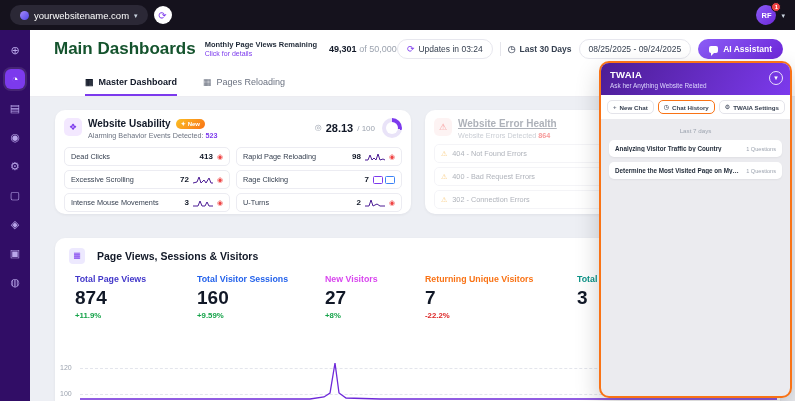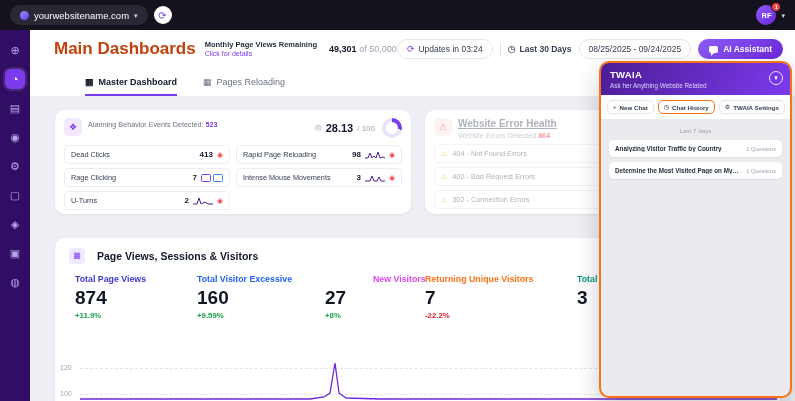--- a/index.html
+++ b/index.html
@@ -16,21 +16,21 @@
   .badge{position:absolute;top:-3px;right:-5px;min-width:10px;height:10px;border-radius:50%;background:#ef4444;color:#fff;font-size:6px;display:flex;align-items:center;justify-content:center;border:1px solid #15121d;box-sizing:border-box;}
 
   
   .sidebar{position:absolute;top:30px;left:0;bottom:0;width:30px;background:#310d66;display:flex;flex-direction:column;align-items:center;padding-top:10px;gap:9px;box-sizing:border-box;z-index:4;}
   .s-icon{color:#b9a6ea;font-size:11px;line-height:1;width:20px;height:20px;display:flex;align-items:center;justify-content:center;cursor:pointer;border-radius:6px;}
   .s-icon.active{background:#7c3aed;color:#fff;box-shadow:0 0 0 2px rgba(255,255,255,.10);}
 
   
   .header{position:absolute;left:30px;top:30px;right:0;height:67px;background:#fff;border-bottom:1px solid #ececf1;box-sizing:border-box;z-index:3;}
   .h-row{position:absolute;left:24px;top:9px;right:12px;display:flex;align-items:center;}
-  .title{font-size:17px;font-weight:700;color:#c2410c;}
+  .title{font-size:17px;font-weight:700;color:#14532d;}
   .monthly{margin-left:9px;line-height:1.2;}
   .m-label{font-size:7.5px;font-weight:700;color:#1f2937;}
   .m-link{font-size:7px;color:#7c3aed;margin-top:1px;cursor:pointer;}
   .m-count{margin-left:12px;font-size:9px;font-weight:700;color:#111827;}
   .m-of{color:#9ca3af;font-weight:400;}
   .h-right{margin-left:auto;display:flex;align-items:center;gap:7px;}
   .pill{display:flex;align-items:center;gap:4px;border:1px solid #e7e7ee;border-radius:14px;padding:4px 9px;font-size:8.5px;color:#374151;background:#fff;cursor:pointer;white-space:nowrap;}
   .icn-purple{color:#7c3aed;font-size:9px;line-height:1;}
   .vdiv{width:1px;height:14px;background:#e6e6ec;}
   .range-lab{display:flex;align-items:center;gap:4px;font-size:8.5px;color:#374151;font-weight:600;cursor:pointer;white-space:nowrap;}
@@ -189,20 +189,27 @@
         <span class="t-icn">▦</span>
         <span>Pages Reloading</span>
       </div>
     </div>
   </div>
 
   <div class="card usability">
     <div class="u-head">
       <div class="sq-icn u-icn">❖</div>
       <div>
+        <div class="u-title-row">
+          <span class="u-title">Website Usability</span>
+          <span class="new-badge">
+            <span>✦</span>
+            <span>New</span>
+          </span>
+        </div>
         <div class="u-sub">
           <span>Alarming Behavior Events Detected:</span>
           <b>523</b>
         </div>
       </div>
       <div class="u-score">
         <span class="score-icn">◎</span>
         <span class="score-val">28.13</span>
         <span class="score-max">/ 100</span>
         <span class="donut" style="background: conic-gradient(rgb(124, 58, 237) 0deg, rgb(124, 58, 237) 28%, rgb(233, 227, 248) 0deg);"></span>
@@ -212,20 +219,28 @@
       <div class="u-row">
         <span class="u-lab">Dead Clicks</span>
         <span class="u-val">413</span>
         <span class="rec">◉</span>
       </div>
       <div class="u-row">
         <span class="u-lab">Rapid Page Reloading</span>
         <span class="u-val">98</span>
         <svg class="spark" width="20" height="10" viewBox="0 0 20 10">
             <polyline points="0,8 3,8 5,3 7,8 9,6 11,8 13,2 15,8 18,7 20,8" fill="none" stroke="#4c1d95" stroke-width="1"></polyline>
+          </svg>
+        <span class="rec">◉</span>
+      </div>
+      <div class="u-row">
+        <span class="u-lab">Excessive Scrolling</span>
+        <span class="u-val">72</span>
+        <svg class="spark" width="20" height="10" viewBox="0 0 20 10">
+            <polyline points="0,8 4,7 6,2 8,8 11,5 13,8 16,3 18,8 20,8" fill="none" stroke="#4c1d95" stroke-width="1"></polyline>
           </svg>
         <span class="rec">◉</span>
       </div>
       <div class="u-row">
         <span class="u-lab">Rage Clicking</span>
         <span class="u-val">7</span>
         <span class="cam-icons">
           <span class="cam"></span>
           <span class="cam cam2"></span>
         </span>
@@ -281,26 +296,26 @@
       <div class="sq-icn pv-icn">▦</div>
       <span class="pv-title">Page Views, Sessions &amp; Visitors</span>
     </div>
     <div class="stats">
       <div class="stat">
         <div class="st-lab" style="color: rgb(67, 56, 202);">Total Page Views</div>
         <div class="st-val">874</div>
         <div class="st-chg pos">+11.9%</div>
       </div>
       <div class="stat">
-        <div class="st-lab" style="color: rgb(37, 99, 235);">Total Visitor Excessive</div>
+        <div class="st-lab" style="color: rgb(37, 99, 235);">Total Visitor Sessions</div>
         <div class="st-val">160</div>
         <div class="st-chg pos">+9.59%</div>
       </div>
       <div class="stat">
-        <div class="st-lab" style="color: rgb(217, 70, 239); margin-left: 48px;">New Visitors</div>
+        <div class="st-lab" style="color: rgb(217, 70, 239);">New Visitors</div>
         <div class="st-val">27</div>
         <div class="st-chg pos">+8%</div>
       </div>
       <div class="stat">
         <div class="st-lab" style="color: rgb(249, 115, 22);">Returning Unique Visitors</div>
         <div class="st-val">7</div>
         <div class="st-chg neg">-22.2%</div>
       </div>
       <div class="stat">
         <div class="st-lab" style="color: rgb(13, 148, 136);">Total</div>

